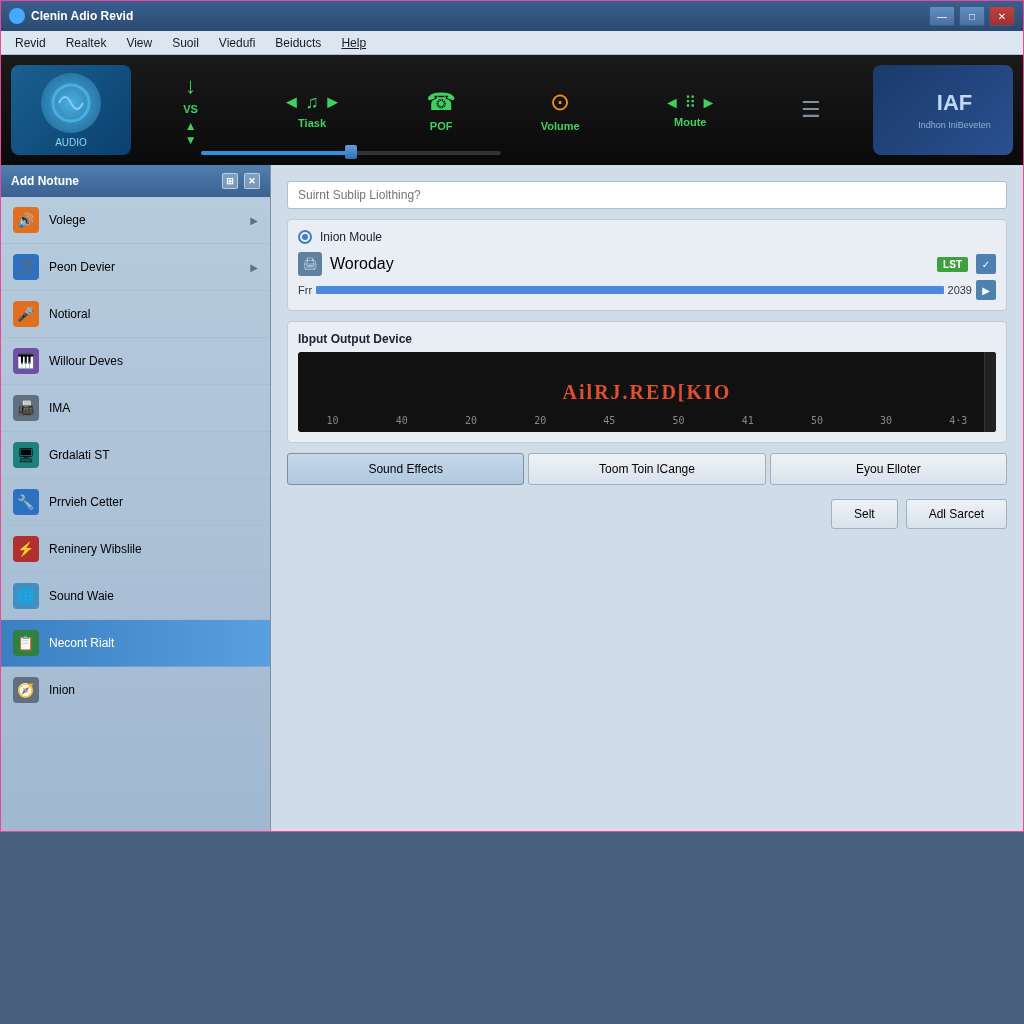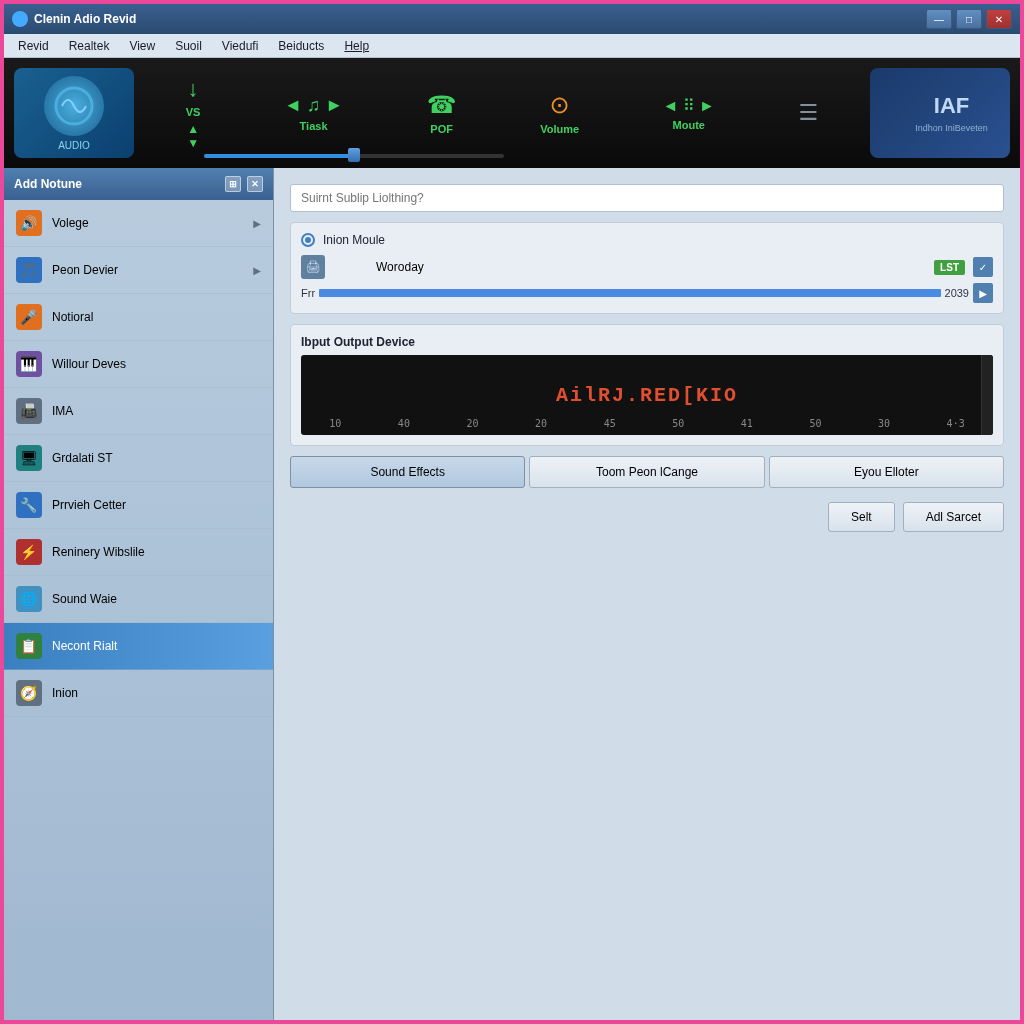--- a/index.html
+++ b/index.html
@@ -8,24 +8,24 @@
       font-size: 13px;
       background: #4a6080;
       width: 1024px;
       height: 1024px;
       overflow: hidden;
     }
 
     
     .window {
       width: 1024px;
-      height: 1024px;
+      height: 832px;
       display: flex;
       flex-direction: column;
-      border: 4px solid #ec4899;
+      border: 1px solid #ec4899;
       background: #0369a1;
     }
 
     .title-bar {
       background: linear-gradient(to bottom, #3a6090, #2a4a70);
       color: white;
       height: 30px;
       display: flex;
       align-items: center;
       padding: 0 8px;
@@ -295,21 +295,21 @@
       gap: 8px;
       margin-bottom: 4px;
     }
     .device-icon {
       width: 24px; height: 24px;
       background: #6080a0;
       border-radius: 3px;
       display: flex; align-items: center; justify-content: center;
       color: #cde; font-size: 12px;
     }
-    .device-name { flex: 1; font-size: 12px; margin-left: 43px; }
+    .device-name { flex: 1; font-size: 16px; }
     .device-badge {
       background: #40a040;
       color: white;
       font-size: 10px;
       padding: 2px 6px;
       border-radius: 2px;
       font-weight: bold;
     }
     .device-arrow-btn {
       background: #5080b0;
@@ -350,21 +350,21 @@
       display: flex;
       align-items: center;
       justify-content: center;
       position: relative;
       overflow: hidden;
     }
     .output-text {
       color: #e05030;
       font-size: 20px;
       font-weight: bold;
-      font-family: Liberation Mono, monospace;
+      font-family: Liberation Serif, serif;
       letter-spacing: 2px;
       z-index: 1;
     }
     .output-scale {
       position: absolute;
       bottom: 6px;
       left: 0; right: 0;
       display: flex;
       justify-content: space-around;
       color: #888;
@@ -631,21 +631,21 @@
               <span>50</span>
             <span>30</span>
               <span>4·3</span>
           </div>
           <div class="output-scrollbar"></div>
         </div>
       </div>
 
       <div class="buttons-row">
         <button class="action-btn active-btn">Sound Effects</button>
-        <button class="action-btn">Toom Peon lCange</button>
+        <button class="action-btn">Toom Toin lCange</button>
         <button class="action-btn">Eyou Elloter</button>
       </div>
 
 
       <div class="bottom-buttons">
         <button class="bottom-btn">Selt</button>
         <button class="bottom-btn">Adl Sarcet</button>
       </div>
 
     </div>

